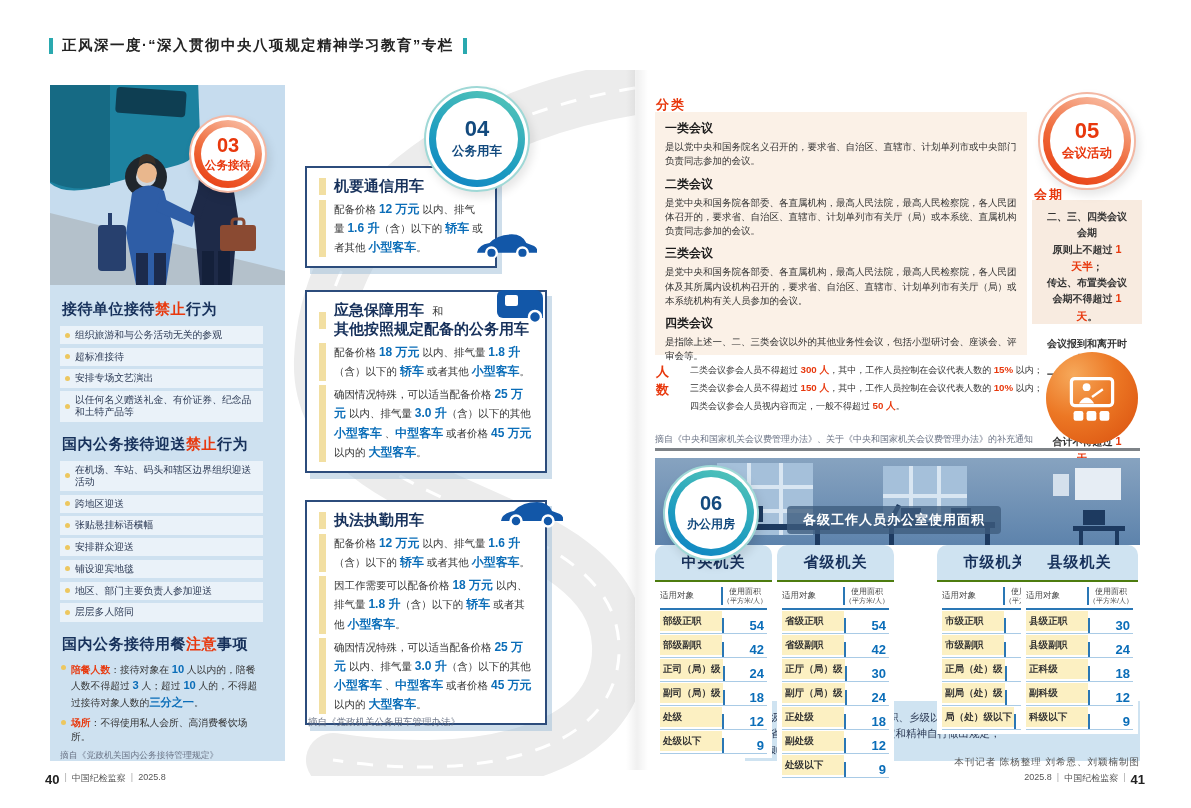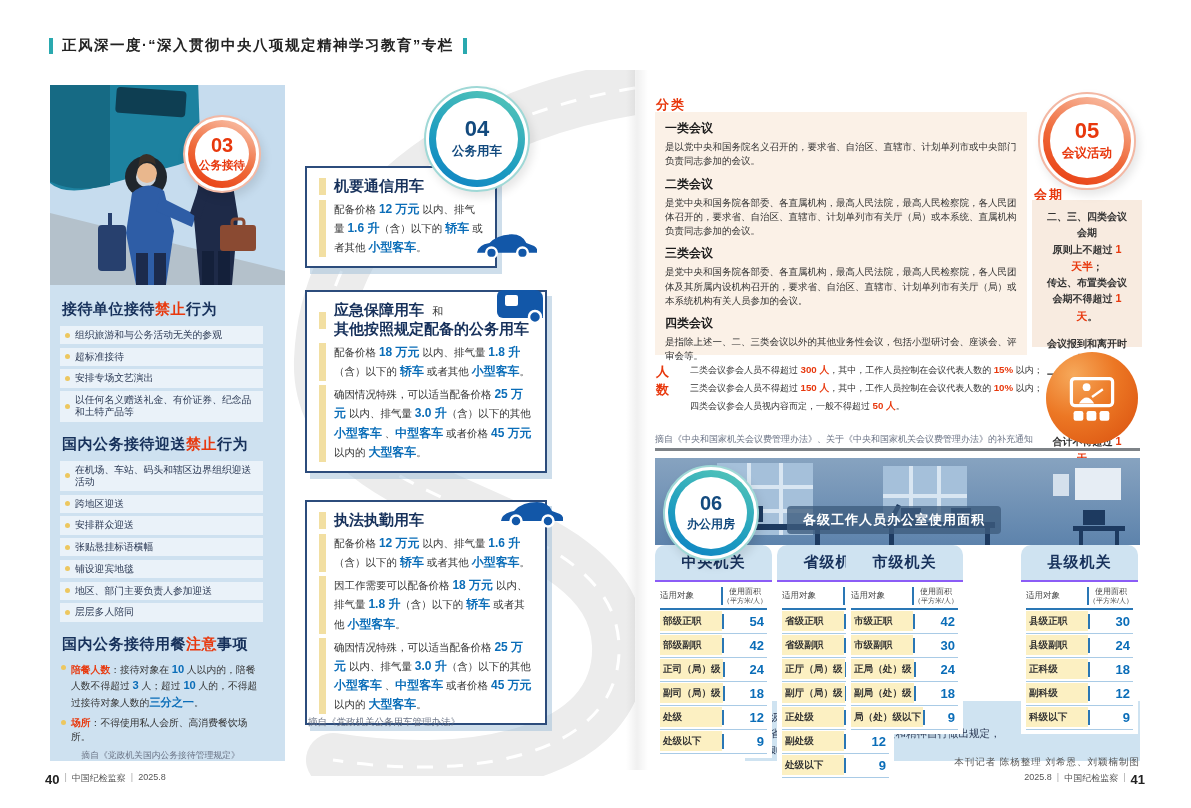--- a/index.html
+++ b/index.html
@@ -34,21 +34,21 @@
   
   .p03{left:50px;top:85px;width:235px;height:676px;background:#cee1f0;box-sizing:border-box}
   .illus{position:relative;width:100%;height:200px;overflow:hidden;background:#c6dcee}
   .p03-body{padding:2px 22px 0 10px}
   .sec-h{font-size:15px;font-weight:700;color:#17315b;margin:13px 2px 7px 2px;letter-spacing:.5px}
   .li{display:flex;align-items:center;background:rgba(255,255,255,.58);margin:3.5px 0;
       padding:3px 4px;font-size:9.8px;color:#2c3a55;line-height:1.25}
   .dot{width:5px;height:5px;border-radius:50%;background:#edc75f;margin:0 5px 0 1px;flex:none}
   .note{display:flex;margin:5px 0;font-size:9.8px;line-height:1.5;color:#333}
   .note .dot{margin-top:4px}
-  .src{font-size:8.8px;color:#6b7486;text-align:center;margin-top:4px;padding-right:2px}
+  .src{font-size:8.8px;color:#6b7486;text-align:left;margin-top:4px;padding-right:2px}
 
   
   .roadsvg{left:283px;top:70px;width:352px;height:706px;z-index:0}
   .vbox{background:#fff;border:2px solid #2c4c7c;box-shadow:5px 6px 0 rgba(158,190,216,.5);
         padding:9px 12px;box-sizing:border-box;z-index:2}
   .vtitle{display:flex;align-items:center;font-size:15px;font-weight:700;color:#17315b}
   .vtitle .small{font-size:11px;font-weight:400;margin-left:4px;color:#333}
   .ybar{width:7px;height:17px;background:#f2dfa2;margin-right:8px;flex:none}
   .vpara{display:flex;margin-top:4px}
   .vpara .ybar{height:auto;align-self:stretch;margin-right:8px}
@@ -60,21 +60,21 @@
   .caricon{position:absolute;z-index:3}
   .src04{left:308px;top:716px;font-size:9.5px;color:#6b7486;z-index:2}
 
   
   .lab-red{color:#e8380d;font-weight:700;font-size:13px;letter-spacing:2px}
   .creampanel{left:655px;top:112px;width:372px;height:243px;background:#fbf1e7;
               box-sizing:border-box;padding:8px 10px 6px 10px}
   .cat{margin-bottom:7px}
   .cat-title{font-size:12px;font-weight:700;color:#1c1c1c;margin-bottom:3px}
   .cat-desc{font-size:9.5px;line-height:1.5;color:#333}
-  .durbox{left:1032px;top:200px;width:110px;height:147px;background:#f8ebe0;box-sizing:border-box;
+  .durbox{left:1032px;top:200px;width:110px;height:124px;background:#f8ebe0;box-sizing:border-box;
           padding:9px 14px;text-align:center;font-size:10px;font-weight:700;color:#333}
   .durbox .rline{line-height:1.58}
   .rline.blank{height:11px}
   .attn-label{left:656px;top:363px;width:15px;font-size:13px;font-weight:700;color:#e8380d;
               line-height:1.35;letter-spacing:0}
   .attn-lines{left:690px;top:361px;width:350px;font-size:9px;color:#333}
   .attn-lines .rline{line-height:1.85;white-space:nowrap}
   .src05{left:655px;top:433px;font-size:9px;color:#6b7486}
   .rule05{left:655px;top:448px;width:485px;height:3px;background:#7e8388}
   .orangecircle{left:1046px;top:352px;width:92px;height:92px;border-radius:50%;z-index:4;
@@ -83,26 +83,26 @@
 
   
   .banner{left:655px;top:458px;width:485px;height:87px;overflow:hidden;
           background:linear-gradient(180deg,#87a3c0 0%,#5d83ac 100%)}
   .banner-title{position:absolute;left:132px;top:48px;background:rgba(62,92,126,.78);
                 color:#fff;font-weight:700;font-size:13px;padding:5px 16px;border-radius:4px;
                 letter-spacing:1px;white-space:nowrap}
   .tcard{position:absolute;top:545px;width:117px;background:#cfe3f1;border-radius:10px 10px 0 0;z-index:3}
   .ttab{height:35px;display:flex;align-items:center;justify-content:center;
         font-weight:700;font-size:15px;color:#17315b;letter-spacing:1px}
-  .ttable{background:#fff;padding:3px 5px 4px 5px;border-top:2px solid #8b5cf6}
+  .ttable{background:#fff;padding:3px 5px 4px 5px;border-top:2px solid #4d7c0f}
   .thead{display:flex;border-bottom:2px solid #2a77b5;padding:2px 0 3px 0;align-items:center}
   .thc1{flex:1;font-size:8.5px;color:#444}
   .thc2{width:44px;text-align:center;font-size:8px;color:#444;border-left:2px solid #2a77b5;line-height:1.2}
   .thc2 .sub{font-size:7px;display:block}
-  .trow{display:flex;align-items:center;border-bottom:1px solid #a9cbe6}
+  .trow{display:flex;align-items:flex-end;border-bottom:1px solid #a9cbe6}
   .tlabel{flex:1;background:#fcf0c2;font-size:9.6px;font-weight:700;color:#333;
           padding:3.5px 2px 3.5px 3px;margin:1.5px 0;display:flex;align-items:center;white-space:nowrap}
   .tval{width:40px;text-align:right;font-weight:700;color:#0a6db8;font-size:13px;
         border-left:2px solid #2a77b5;display:flex;align-items:center;justify-content:flex-end;
         padding-right:3px}
   .src06{left:655px;top:737px;font-size:9px;color:#6b7486}
   .notebox{left:745px;top:701px;width:395px;height:60px;background:#cfe3f1;box-sizing:border-box;
            padding:8px 14px;font-size:10.5px;color:#2c3a55;line-height:1.55}
   .credits{left:0;top:756px;width:1140px;text-align:right;font-size:9.5px;color:#555;letter-spacing:1px}
 
@@ -151,21 +151,21 @@
         <circle cx="165" cy="72" r="10" fill="#e9b78d"></circle>
         <path d="M156 66 q9 -9 18 -1 l-1 -8 q-9 -6 -15 0 z" fill="#2b241d"></path>
         <path d="M150 86 Q165 78 181 88 L188 132 L182 200 L150 200 L144 134 Z" fill="#1e2a48"></path>
         <path d="M152 92 L140 128 L150 134 L160 104 Z" fill="#1e2a48"></path>
         <rect x="170" y="140" width="36" height="26" rx="3" fill="#8a4a32"></rect>
         <rect x="182" y="134" width="12" height="8" rx="3" fill="none" stroke="#8a4a32" stroke-width="3"></rect>
         <rect x="152" y="166" width="12" height="34" fill="#14203a"></rect>
         <rect x="168" y="166" width="12" height="34" fill="#14203a"></rect>
       </g>
     </svg>
-    <div class="abs badge badge-red" style="left:133px;top:30px;width:78px;height:78px">
+    <div class="abs badge badge-red" style="left:139px;top:30px;width:78px;height:78px">
       <div class="b-ring">
           <div class="b-in">
         <div class="b-num" style="font-size:20px">03</div>
         <div class="b-lab" style="font-size:11.5px">公务接待</div>
       </div>
         </div>
     </div>
   </div>
 
   <div class="p03-body">
@@ -194,25 +194,25 @@
         <div class="li">
           <span class="dot"></span>
           <span class="litext">在机场、车站、码头和辖区边界组织迎送活动</span>
         </div>
         <div class="li">
           <span class="dot"></span>
           <span class="litext">跨地区迎送</span>
         </div>
         <div class="li">
           <span class="dot"></span>
+          <span class="litext">张贴悬挂标语横幅</span>
+        </div>
+        <div class="li">
+          <span class="dot"></span>
           <span class="litext">安排群众迎送</span>
-        </div>
-        <div class="li">
-          <span class="dot"></span>
-          <span class="litext">张贴悬挂标语横幅</span>
         </div>
         <div class="li">
           <span class="dot"></span>
           <span class="litext">铺设迎宾地毯</span>
         </div>
         <div class="li">
           <span class="dot"></span>
           <span class="litext">地区、部门主要负责人参加迎送</span>
         </div>
         <div class="li">
@@ -484,21 +484,21 @@
           <span class="tlabel">副处级</span>
           <span class="tval">12</span>
         </div>
         <div class="trow">
           <span class="tlabel">处级以下</span>
           <span class="tval">9</span>
         </div>
       </div>
   </div>
 </div>
-<div class="tcard" style="left:846px;height:152px">
+<div class="tcard" style="left:937px;height:152px">
   <div class="ttab">市级机关</div>
   <div class="ttable">
     <div class="thead">
       <span class="thc1">适用对象</span>
       <span class="thc2"><span>使用面积</span><span class="sub">（平方米/人）</span></span>
     </div>
     <div>
         <div class="trow">
           <span class="tlabel">市级正职</span>
           <span class="tval">42</span>

